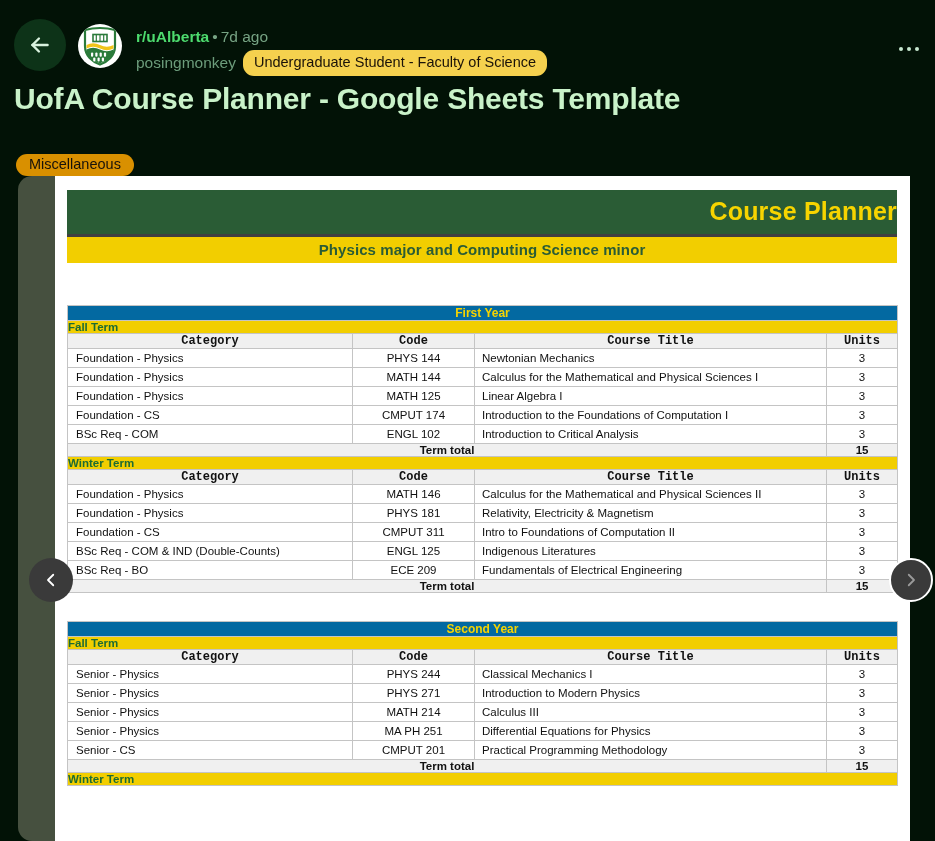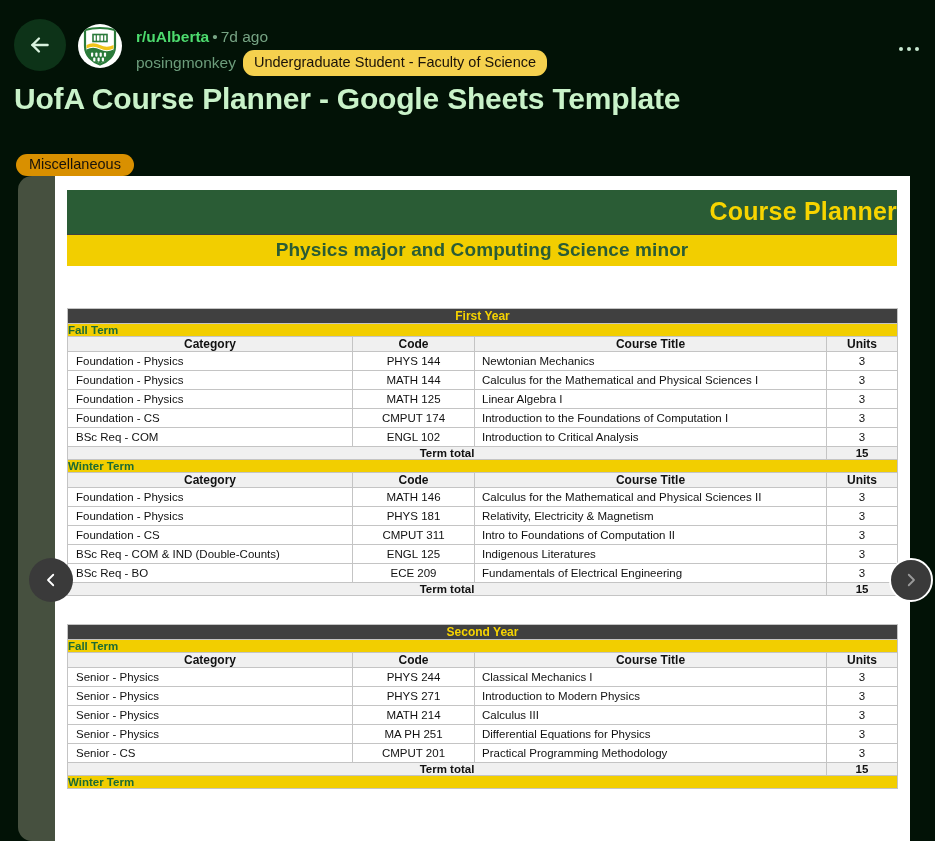--- a/index.html
+++ b/index.html
@@ -195,24 +195,24 @@
     font-size: 25px;
     font-weight: bold;
     padding: 7px 0 8px 0;
     letter-spacing: 0.2px;
   }
   .subbanner {
     width: 100%;
     background: #f2ce00;
     color: #2a5c35;
     text-align: center;
-    font-size: 19px;
+    font-size: 15px;
     font-weight: bold;
     padding: 4px 0 5px 0;
-    border-top: 1px solid #404040;
+    border-top: 3px solid #404040;
     letter-spacing: 0.1px;
   }
 
   .gap-lg { height: 42px; }
   .gap-sm { height: 28px; }
 
   table.plan {
     width: 100%;
     border-collapse: collapse;
     table-layout: fixed;
@@ -223,21 +223,21 @@
     border: 1px solid #c4c4c4;
     padding: 0;
   }
 
   .col-cat   { width: 285px; }
   .col-code  { width: 122px; }
   .col-title { width: 352px; }
   .col-units { width: 71px; }
 
   .year-row td {
-    background: #404040;
+    background: #0369a1;
     color: #f7d400;
     text-align: center;
     font-weight: bold;
     font-size: 12px;
     padding: 3px 0 4px 0;
     border-color: #2a5c35;
   }
   .term-row td {
     background: #f2ce00;
     color: #1d6b33;
@@ -247,20 +247,21 @@
     padding: 3px 0 4px 0;
     border-color: #d4b600;
   }
   .head-row td {
     background: #f0f0f0;
     color: #111;
     text-align: center;
     font-weight: bold;
     font-size: 12px;
     padding: 3px 0 4px 0;
+    font-family: Liberation Mono, monospace;
   }
   .data-row td {
     background: #ffffff;
     padding: 3px 0 4px 0;
     height: 19px;
   }
   .cell-cat   { text-align: left;   padding-left: 8px !important; }
   .cell-code  { text-align: center; }
   .cell-title { text-align: left;   padding-left: 7px !important; }
   .cell-units { text-align: center; }

